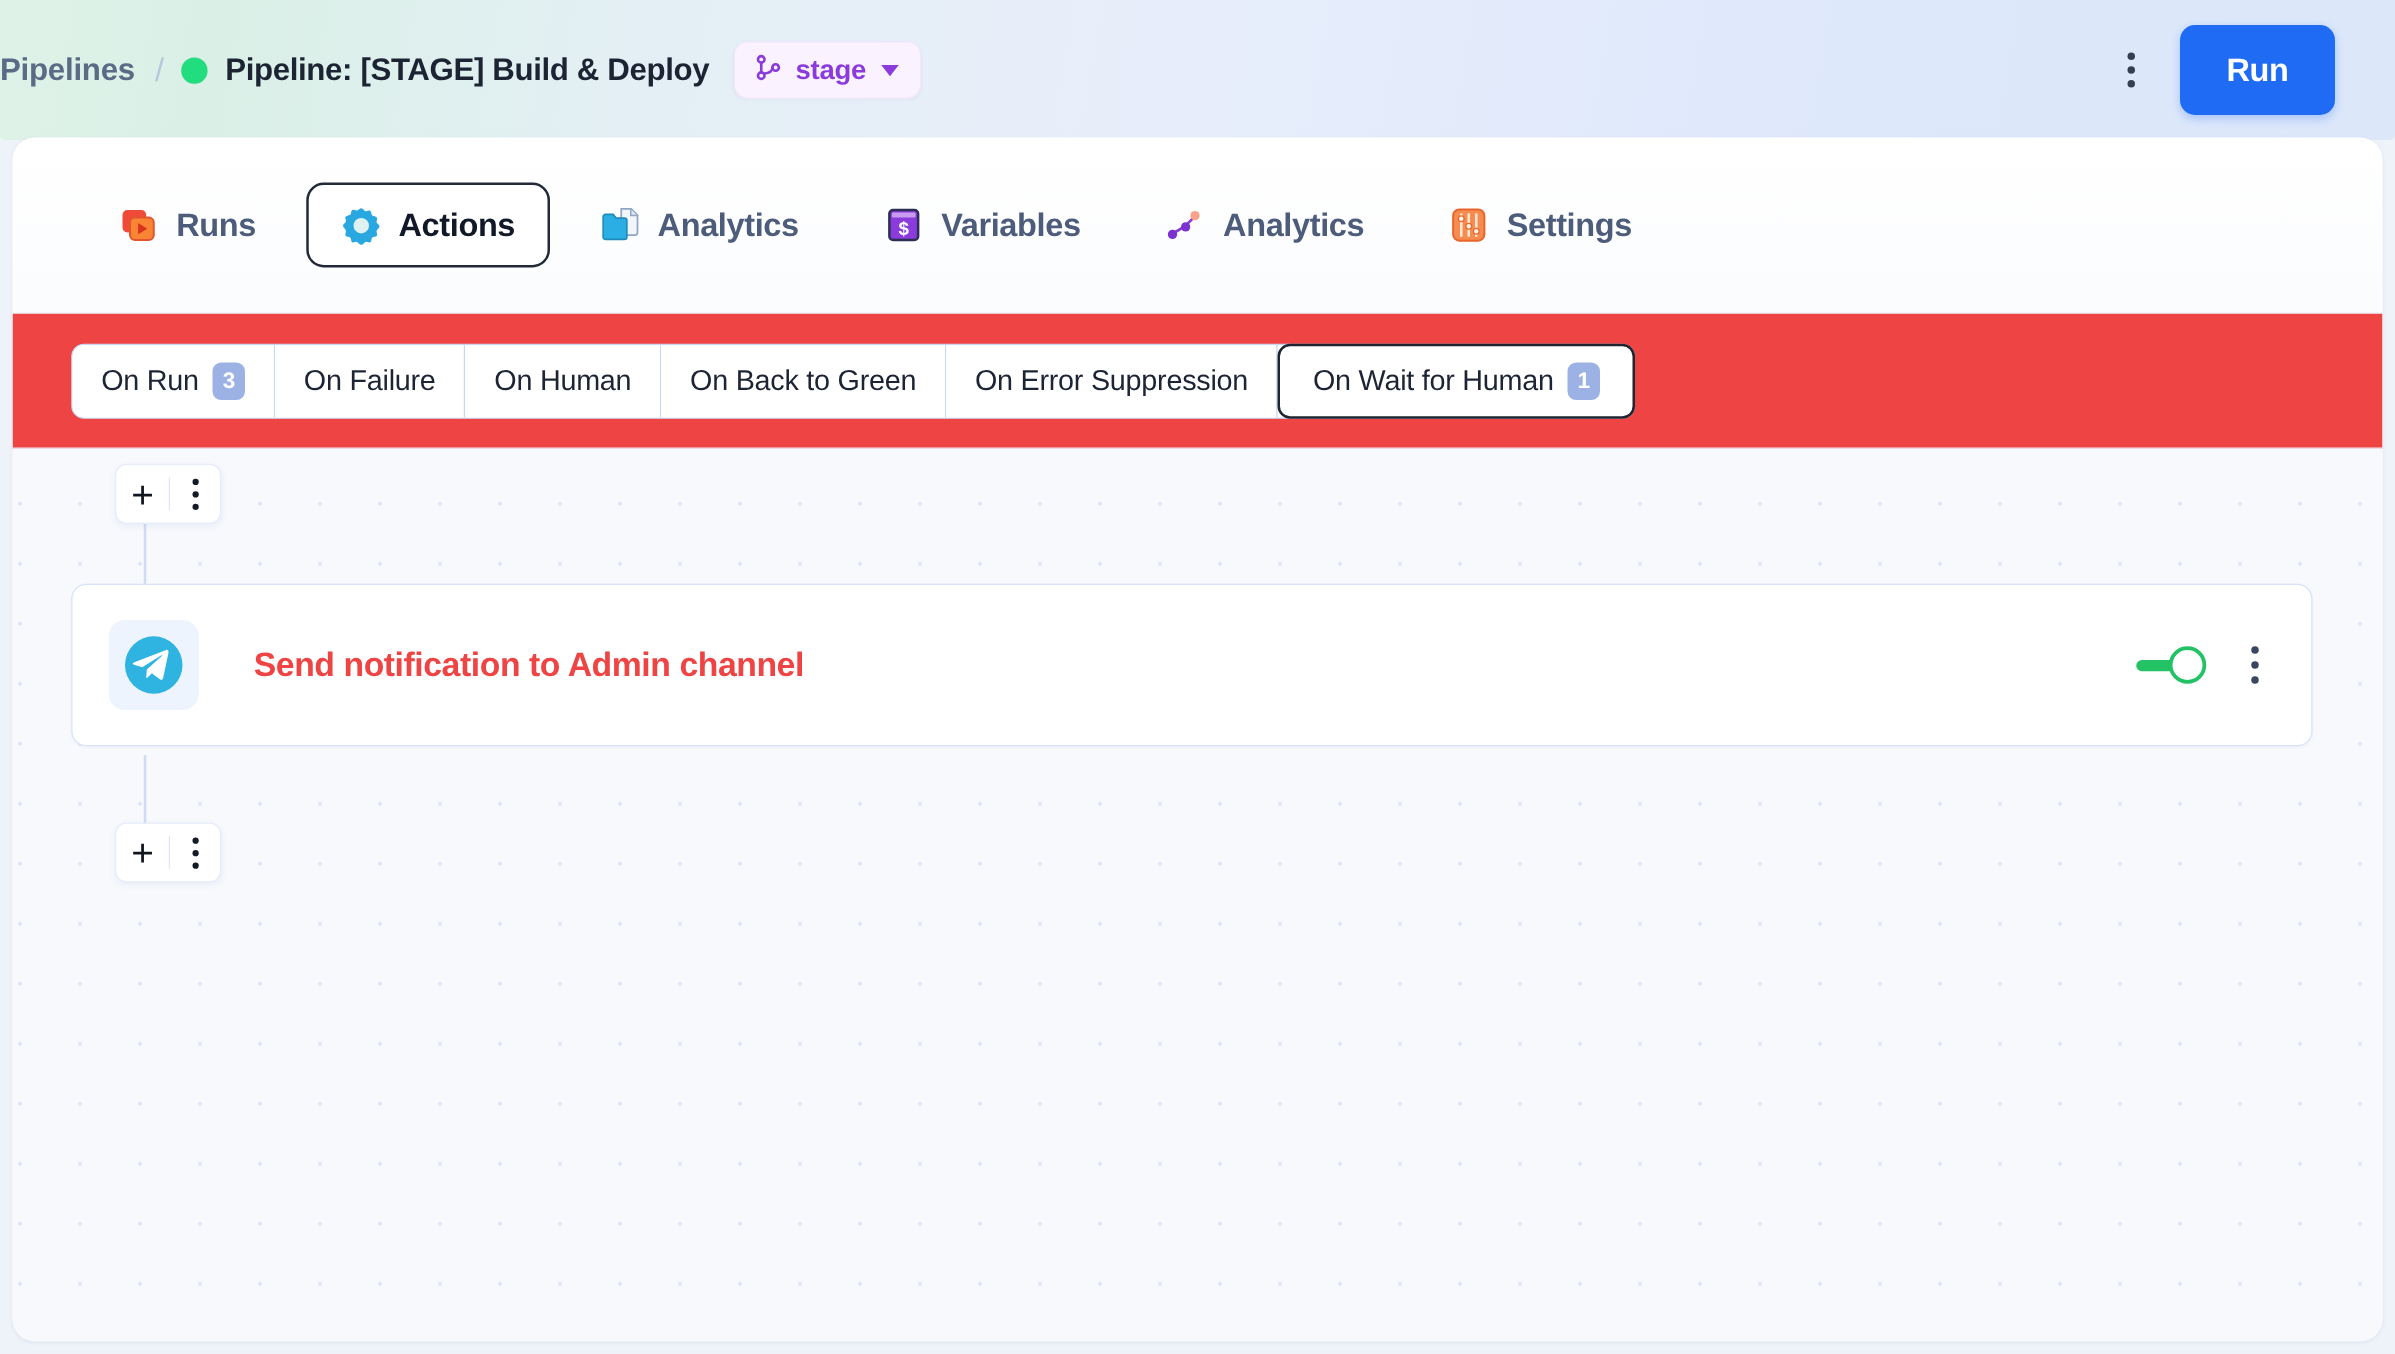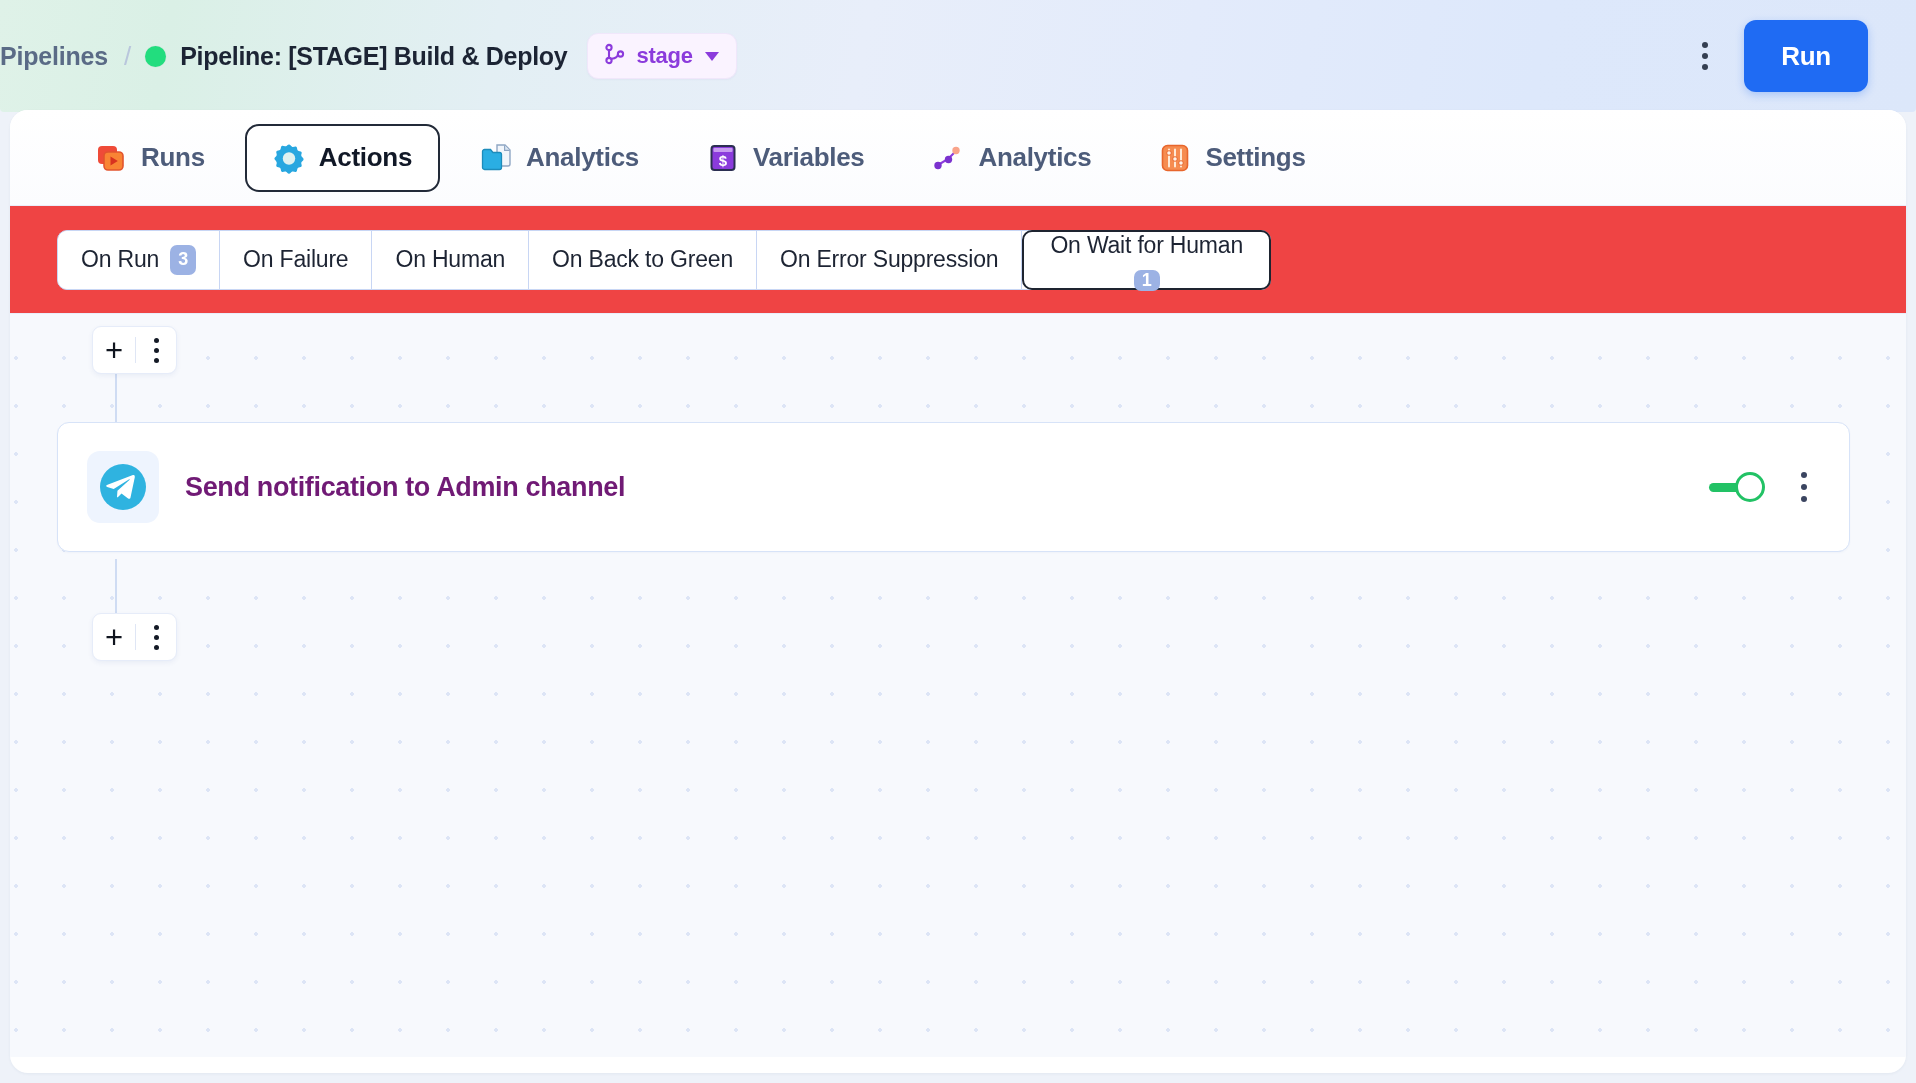--- a/index.html
+++ b/index.html
@@ -86,21 +86,21 @@
     left: 10px; top: 110px;
     width: 1896px; height: 963px;
     background: #ffffff;
     border-radius: 18px;
     box-shadow: 0 1px 3px rgba(40,60,110,0.06);
     overflow: hidden;
   }
 
   
   .navtabs {
-    height: 96px;
+    height: 141px;
     display: flex; align-items: center;
     padding-left: 57px;
     gap: 0px;
     background: linear-gradient(180deg,#ffffff 0%, #fbfcfe 100%);
     border-bottom: 1px solid #e9eefa;
   }
   .navtab {
     display: flex; align-items: center; gap: 14px;
     height: 68px; padding: 0 26px;
     border-radius: 14px;
@@ -143,21 +143,20 @@
   }
   .seg:first-child { border-radius: 10px 0 0 10px; }
   .seg:last-child  { border-right: none; border-radius: 0 10px 10px 0; }
   .seg.selected {
     border: 2px solid #1e2430;
     border-radius: 10px;
     margin: -1px -1px -1px 0;
     padding: 0 26px;
     font-weight: 400;
     z-index: 2;
-    flex-direction: column;
   }
   .seg .count {
     background: #9cb2e4; color: #ffffff;
     font-size: 18px; font-weight: 700;
     min-width: 26px; height: 30px;
     border-radius: 7px;
     display: flex; align-items: center; justify-content: center;
     padding: 0 7px;
   }
 
@@ -213,22 +212,22 @@
   }
   .card-icon {
     width: 72px; height: 72px;
     margin-left: 29px;
     background: #eef4fe;
     border-radius: 13px;
     display: flex; align-items: center; justify-content: center;
     flex: none;
   }
   .card-title {
-    margin-left: 26px;
-    font-size: 27px; font-weight: 700; color: #701a75;
+    margin-left: 44px;
+    font-size: 27px; font-weight: 700; color: #ef4444;
     letter-spacing: -0.35px;
   }
   .card-right {
     margin-left: auto; display: flex; align-items: center;
     gap: 28px; margin-right: 34px;
   }
   .toggle {
     position: relative;
     width: 56px; height: 30px;
     display: flex; align-items: center;

